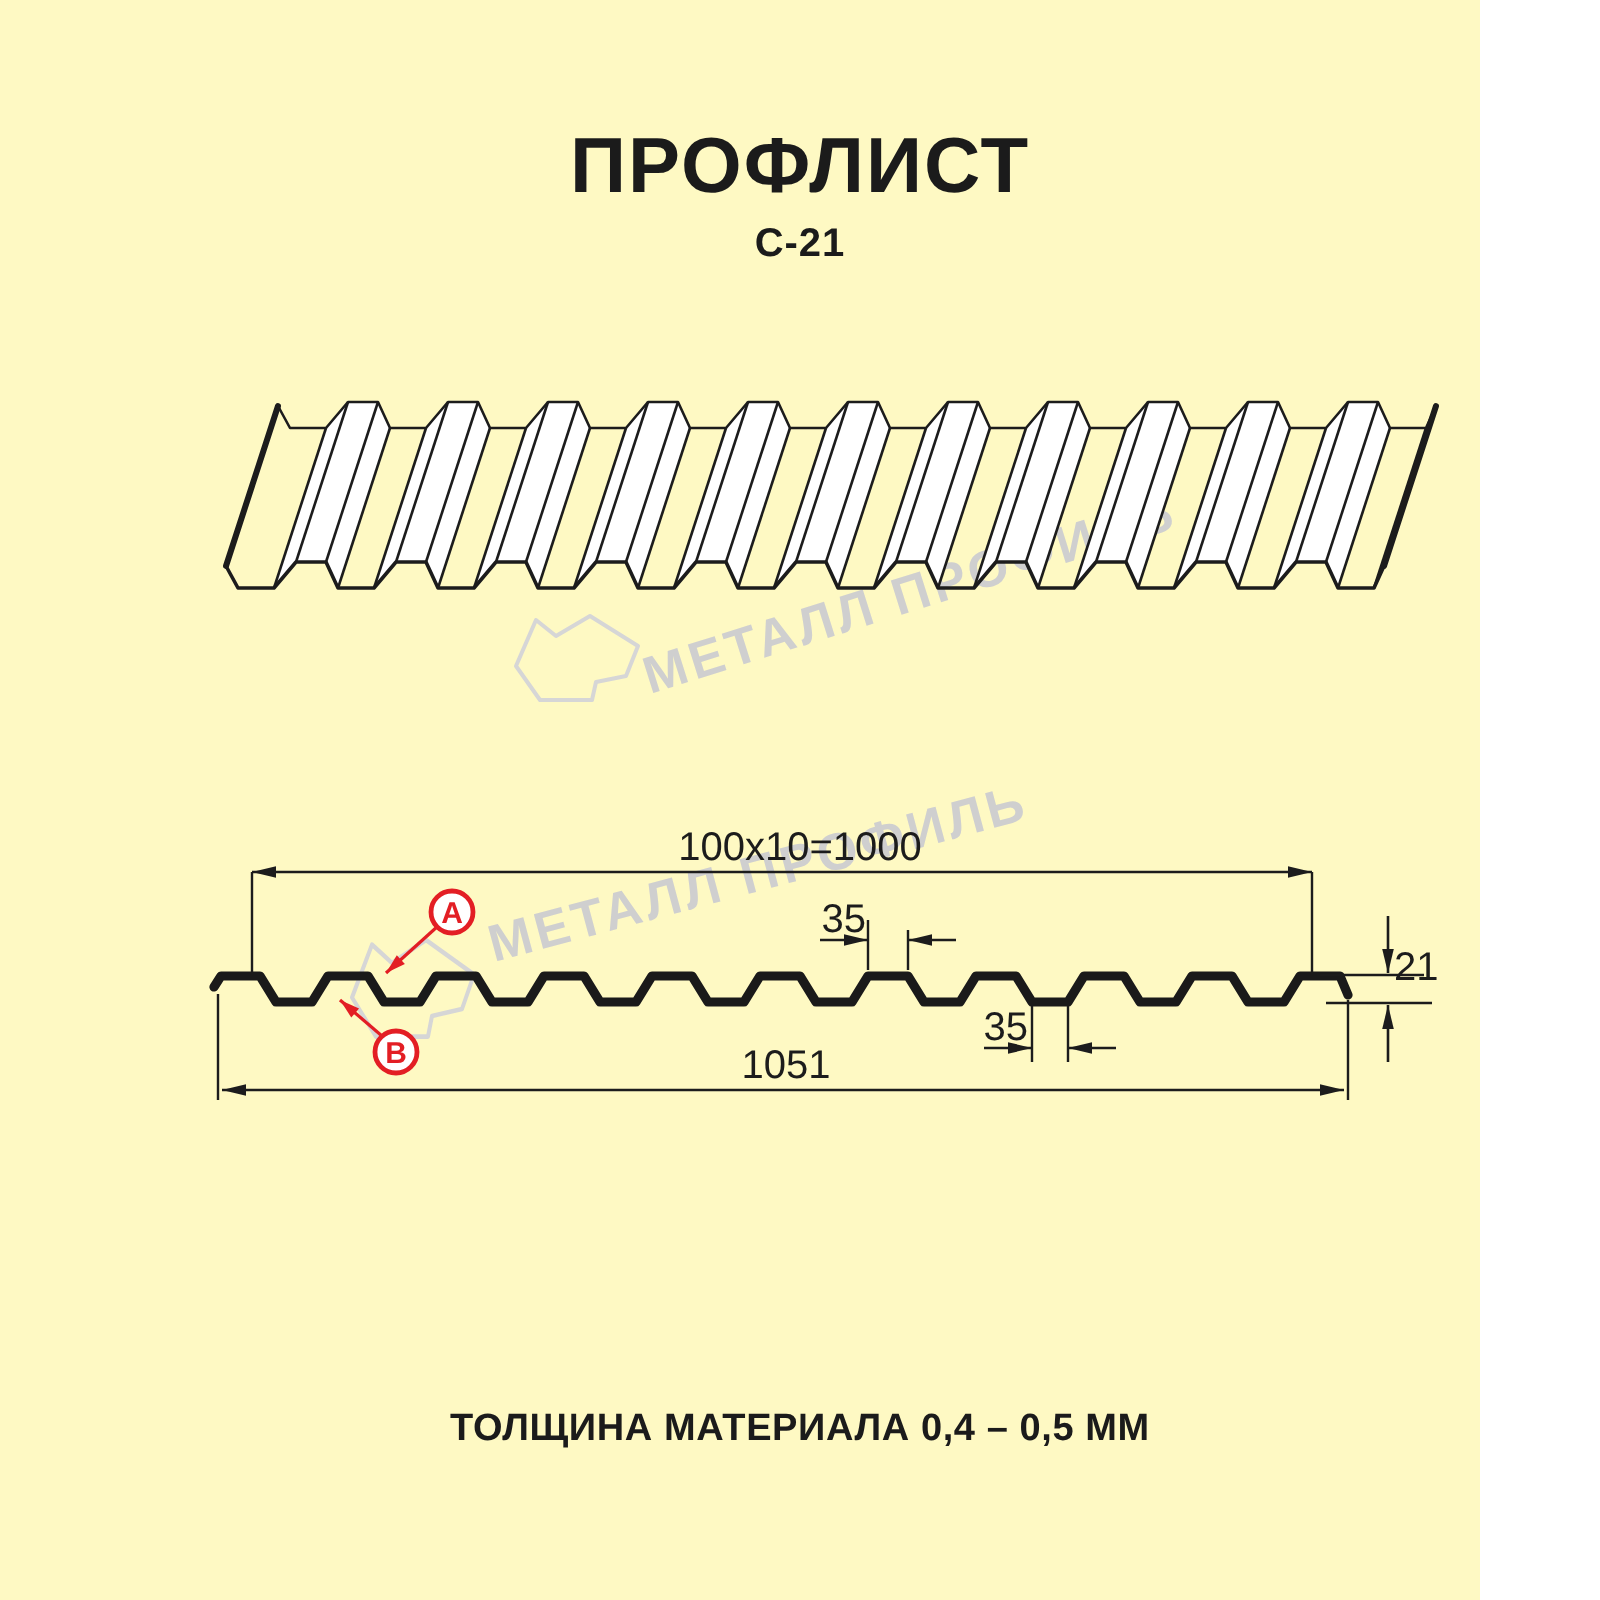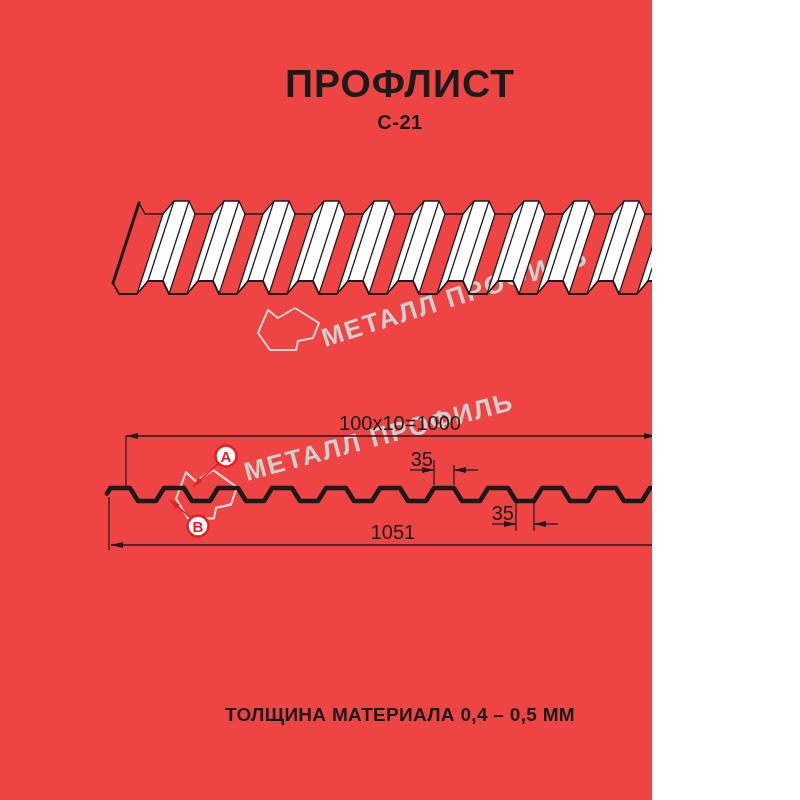--- a/index.html
+++ b/index.html
@@ -1,16 +1,16 @@
 <!DOCTYPE html>
 <html><head>
 <meta charset="utf-8">
 <style>
   html,body{margin:0;padding:0;background:#ffffff;}
-  .page{position:relative;width:652px;height:800px;background:#ef4444;overflow:hidden;
+  .page{position:relative;width:740px;height:800px;background:#fef9c3;overflow:hidden;
         font-family:"Liberation Sans",sans-serif;color:#1b1b1b;}
   .title{position:absolute;top:64px;left:0;width:800px;text-align:center;
          font-size:39px;font-weight:800;letter-spacing:1px;line-height:40px;}
   .subtitle{position:absolute;top:111px;left:0;width:800px;text-align:center;
             font-size:20px;font-weight:600;letter-spacing:0.5px;}
   .footer{position:absolute;top:704px;left:0;width:800px;text-align:center;
           font-size:19px;font-weight:600;letter-spacing:0.3px;}
   svg{position:absolute;top:0;left:0;}
   svg text{font-family:"Liberation Sans",sans-serif;}
   .dim{font-size:20px;fill:#1c1c1c;}

